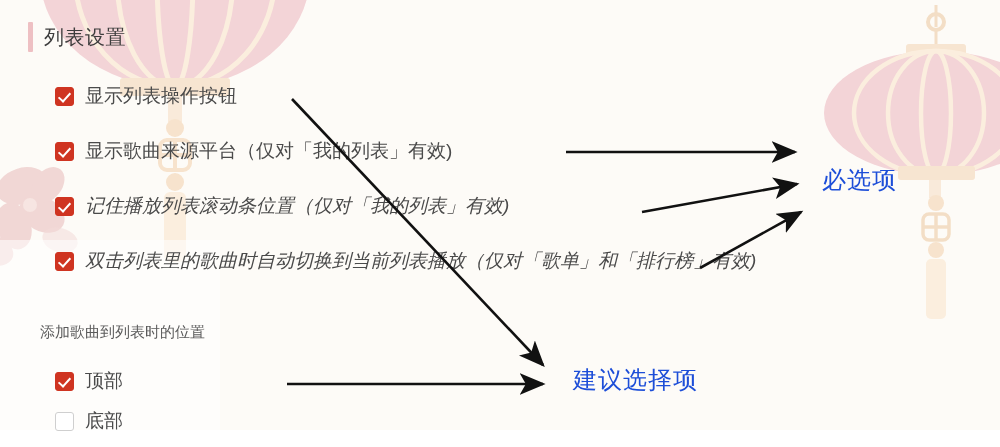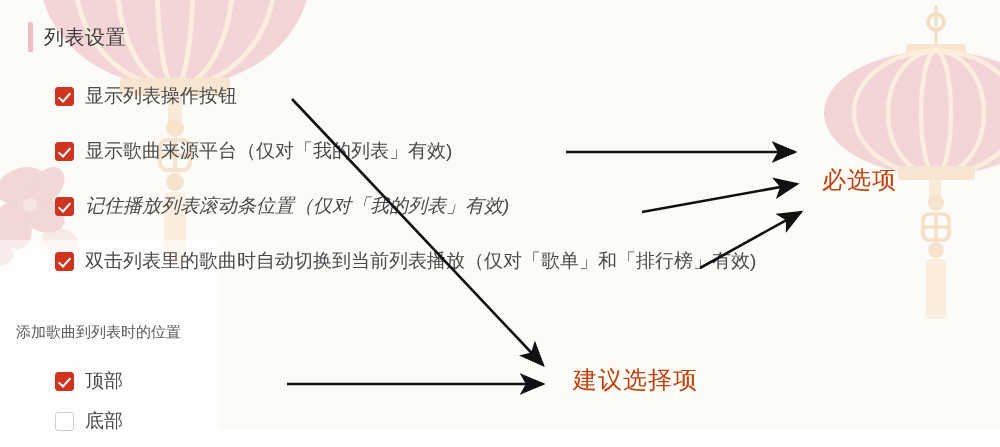--- a/index.html
+++ b/index.html
@@ -87,21 +87,21 @@
   }
   .cb-row .lbl {
     margin-left: 11px;
     font-size: 19px;
     color: #4a4a4a;
     line-height: 24px;
   }
 
   .sub-label {
     position: absolute;
-    left: 16px;
+    left: 40px;
     font-size: 15px;
     color: #5a5a5a;
     line-height: 20px;
     white-space: nowrap;
     text-align: center;
   }
 
   .radio-group {
     position: absolute;
     display: flex;
@@ -116,21 +116,21 @@
 
   
   #annotations {
     position: absolute;
     left: 0; top: 0;
     width: 1000px; height: 447px;
   }
   .anno-text {
     position: absolute;
     font-size: 24px;
-    color: #c2410c;
+    color: #1d4ed8;
     line-height: 30px;
     white-space: nowrap;
     letter-spacing: 1px;
   }
 </style>
 </head>
 <body>
 
 <div id="screen">
 
@@ -214,21 +214,21 @@
     <div class="cb-row" style="left:55px; top:139px;">
       <span class="box checked"></span>
       <span class="lbl">显示歌曲来源平台（仅对「我的列表」有效)</span>
     </div>
 
     <div class="cb-row" style="left:55px; top:194px;font-style:italic;">
       <span class="box checked"></span>
       <span class="lbl">记住播放列表滚动条位置（仅对「我的列表」有效)</span>
     </div>
 
-    <div class="cb-row" style="left:55px; top:249px;">
+    <div class="cb-row" style="left:55px; top:249px;font-style:italic;">
       <span class="box checked"></span>
       <span class="lbl">双击列表里的歌曲时自动切换到当前列表播放（仅对「歌单」和「排行榜」有效)</span>
     </div>
 
     <div class="sub-label" style="top:322px;">添加歌曲到列表时的位置</div>
 
     <div class="radio-group" style="left:55px; top:369px;">
       <span class="cb-row" style="position:relative; left:0; top:0;">
         <span class="box checked"></span>
         <span class="lbl">顶部</span>

